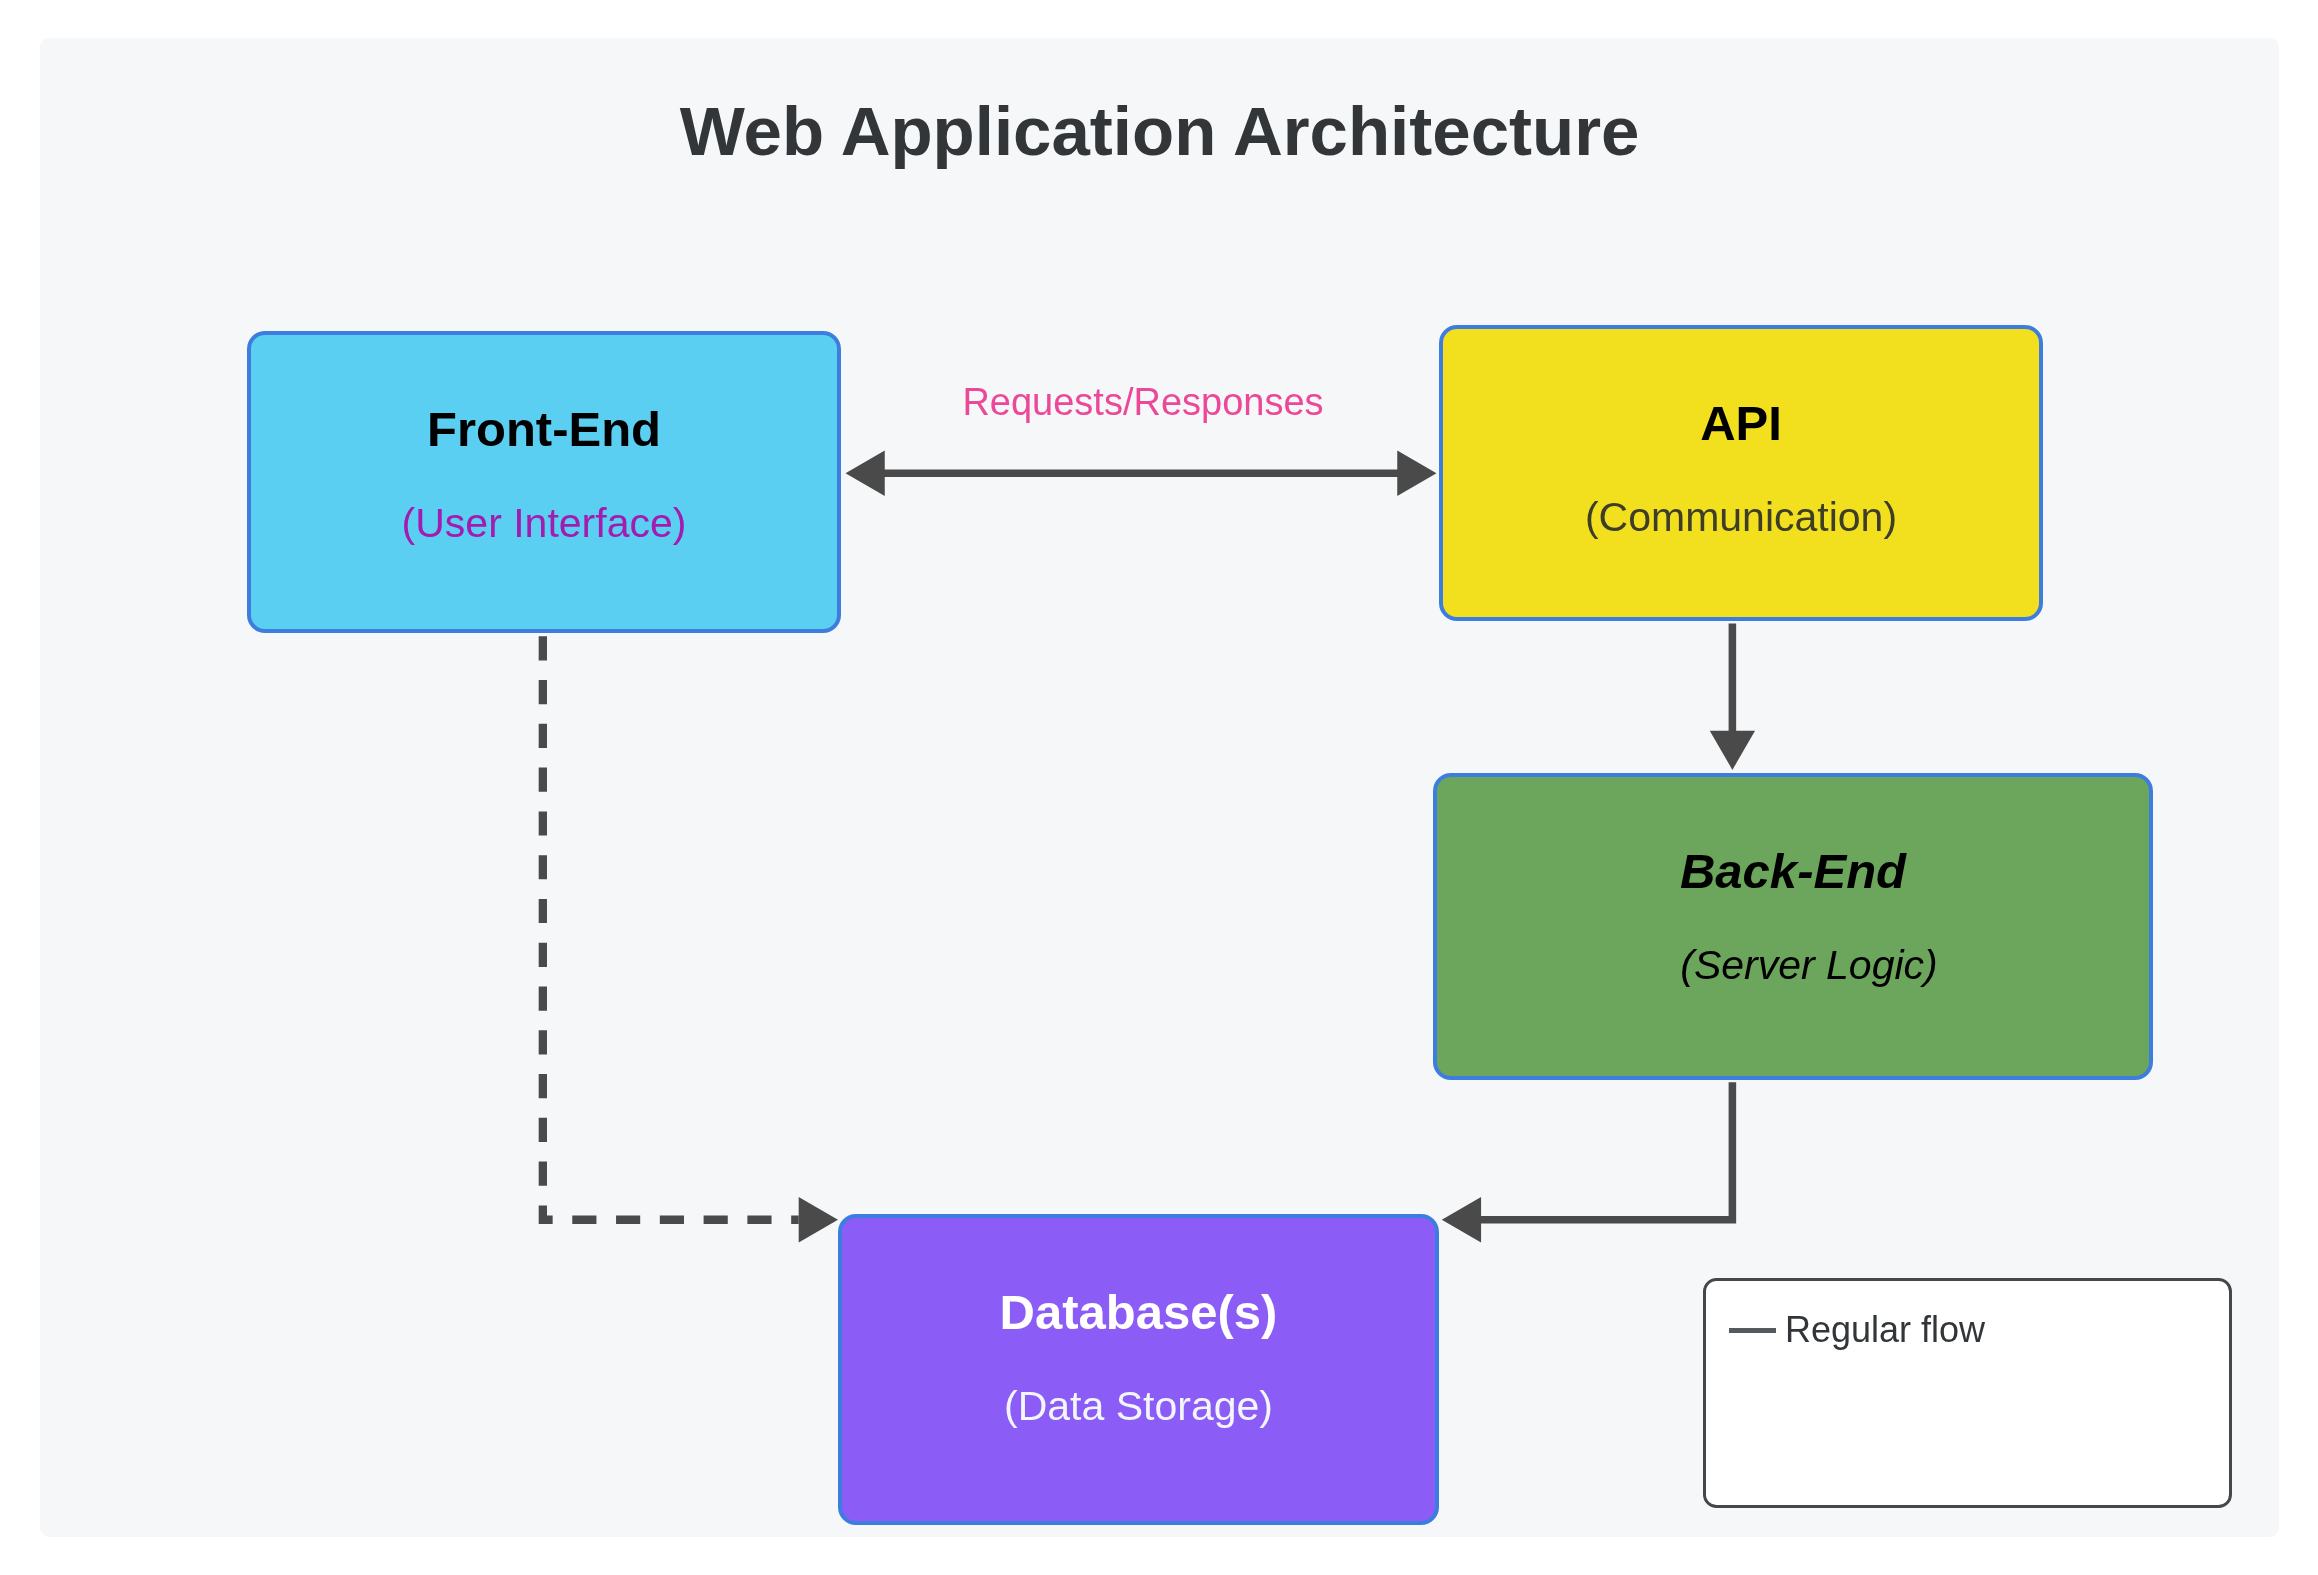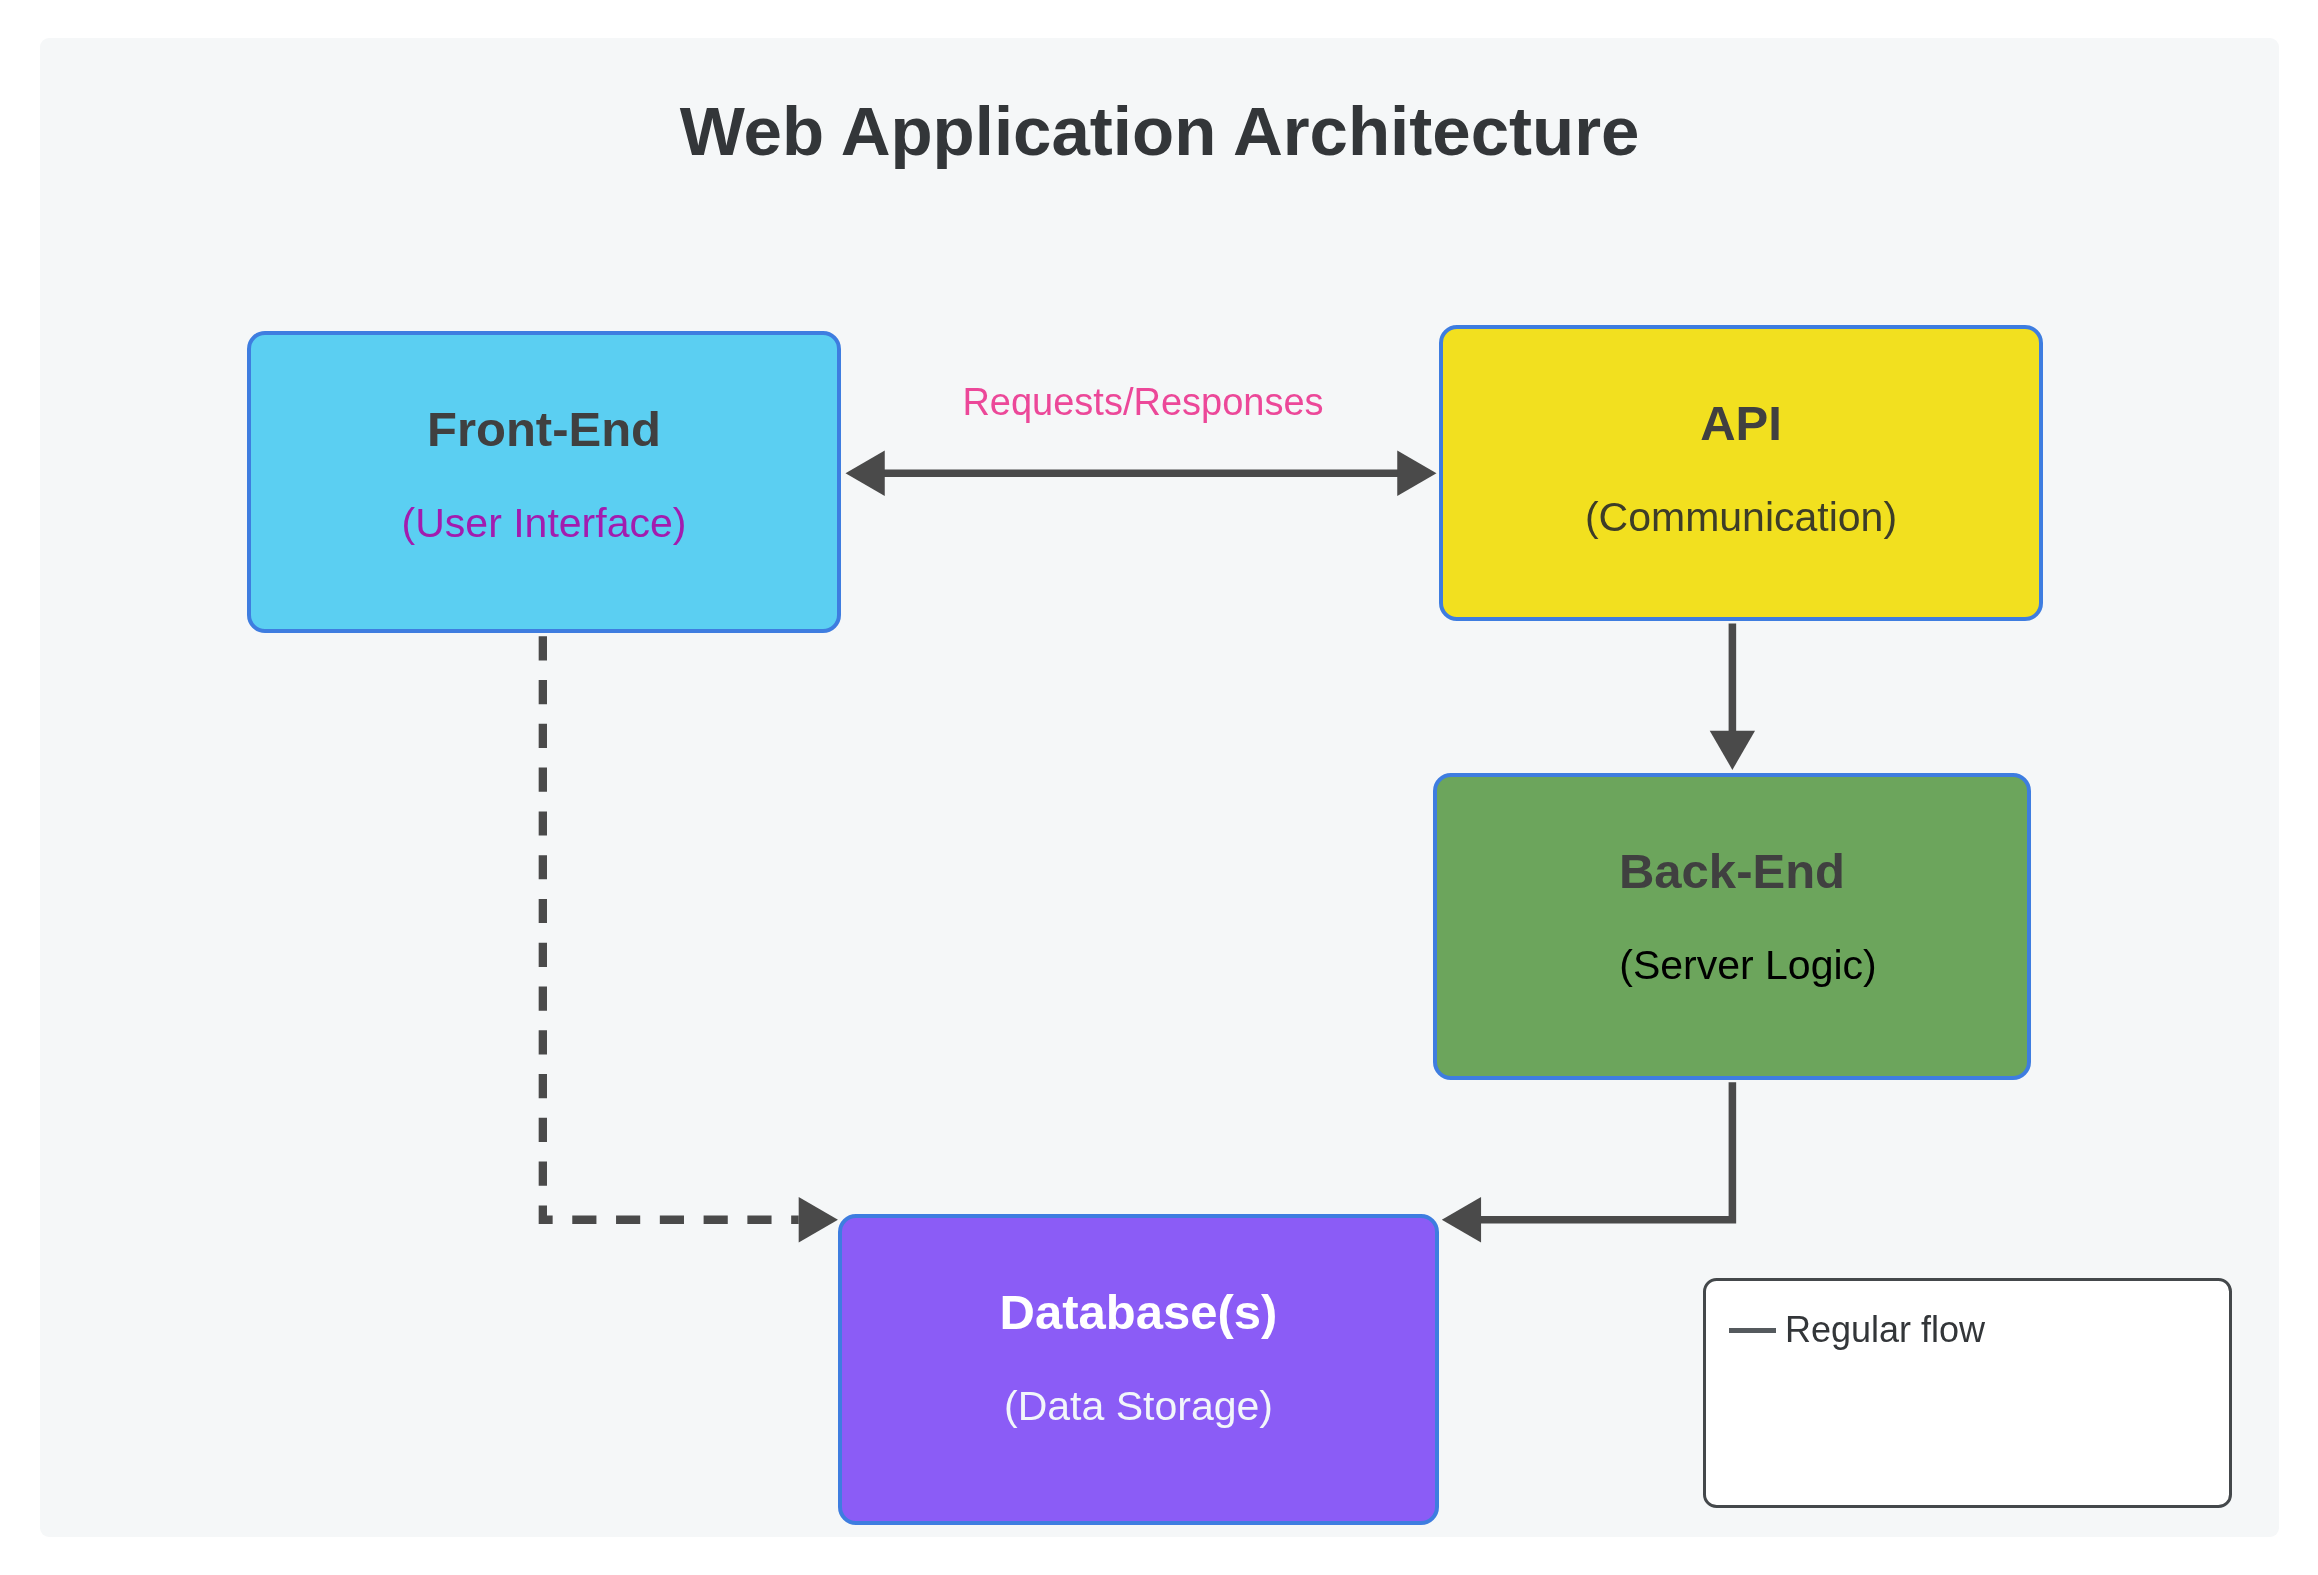--- a/index.html
+++ b/index.html
@@ -19,30 +19,30 @@
     position:absolute;left:0;top:92px;width:2319px;
     text-align:center;font-size:69px;font-weight:bold;color:#333639;
     letter-spacing:0px;
   }
   .node{
     position:absolute;border-radius:18px;border:4.5px solid #3e7de0;
     box-sizing:border-box;
   }
   .node .node-title{
     position:absolute;left:0;width:100%;top:69px;line-height:51px;
-    text-align:center;font-size:49px;font-weight:bold;color:#404040;
+    text-align:center;font-size:49px;font-weight:bold;color:#000000;
   }
   .node .node-subtitle{
     position:absolute;left:0;width:100%;top:166px;line-height:45px;
     text-align:center;font-size:41px;font-weight:normal;color:#a21caf;
   }
   #node-frontend{left:247px;top:331px;width:594px;height:302px;background:#5bcff2;}
   #node-api{left:1439px;top:325px;width:604px;height:296px;background:#f2e01f;}
   #node-api .node-subtitle{color:#3d3d28;}
-  #node-backend{left:1433px;top:773px;width:598px;height:307px;background:#6ca55c;}
+  #node-backend{left:1433px;top:773px;width:720px;height:307px;background:#6ca55c;font-style:italic;}
   #node-backend .node-subtitle{color:#000000;margin-left:16px;}
   #node-database{left:838px;top:1214px;width:601px;height:311px;background:#8b5cf6;}
   #node-database .node-title{color:#ffffff;}
   #node-database .node-subtitle{color:#f2f6fa;}
   .edge-label{
     position:absolute;left:943px;top:381px;width:400px;text-align:center;
     font-size:38px;color:#ec4899;
   }
   #connectors{position:absolute;left:0;top:0;width:2319px;height:1576px;}
   #legend{

